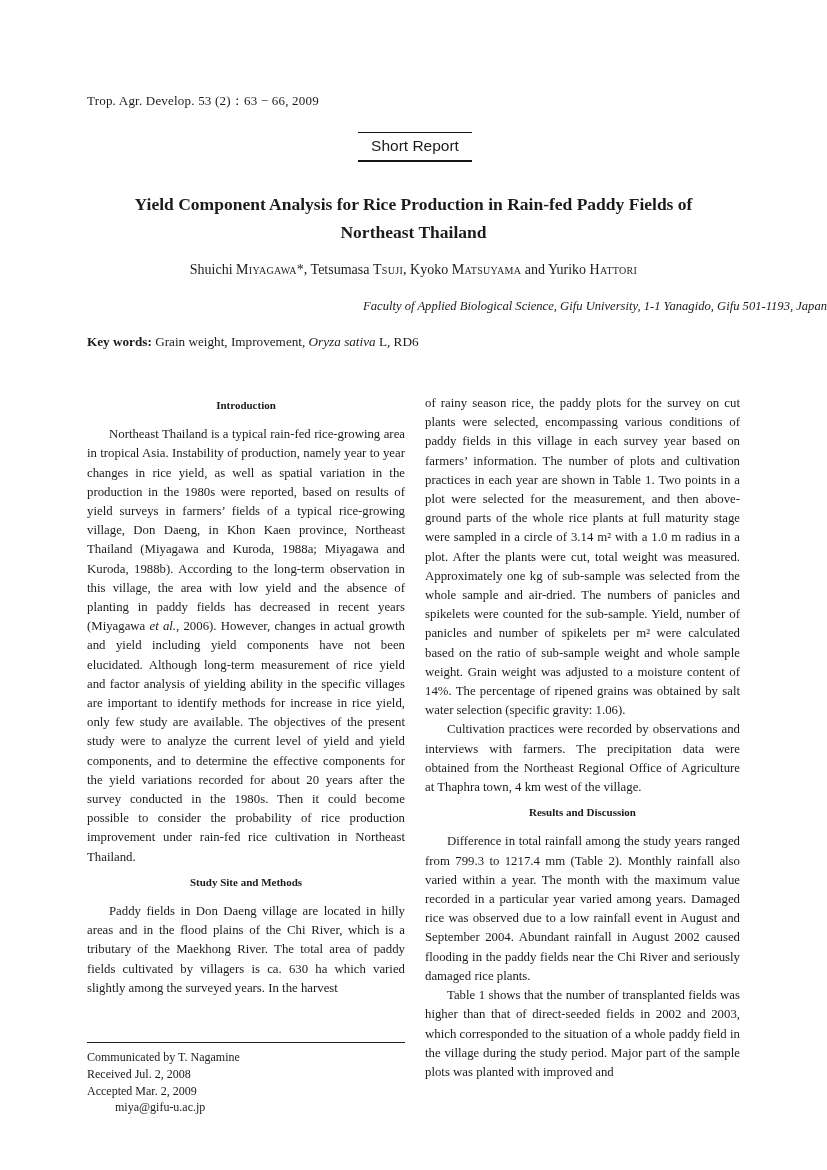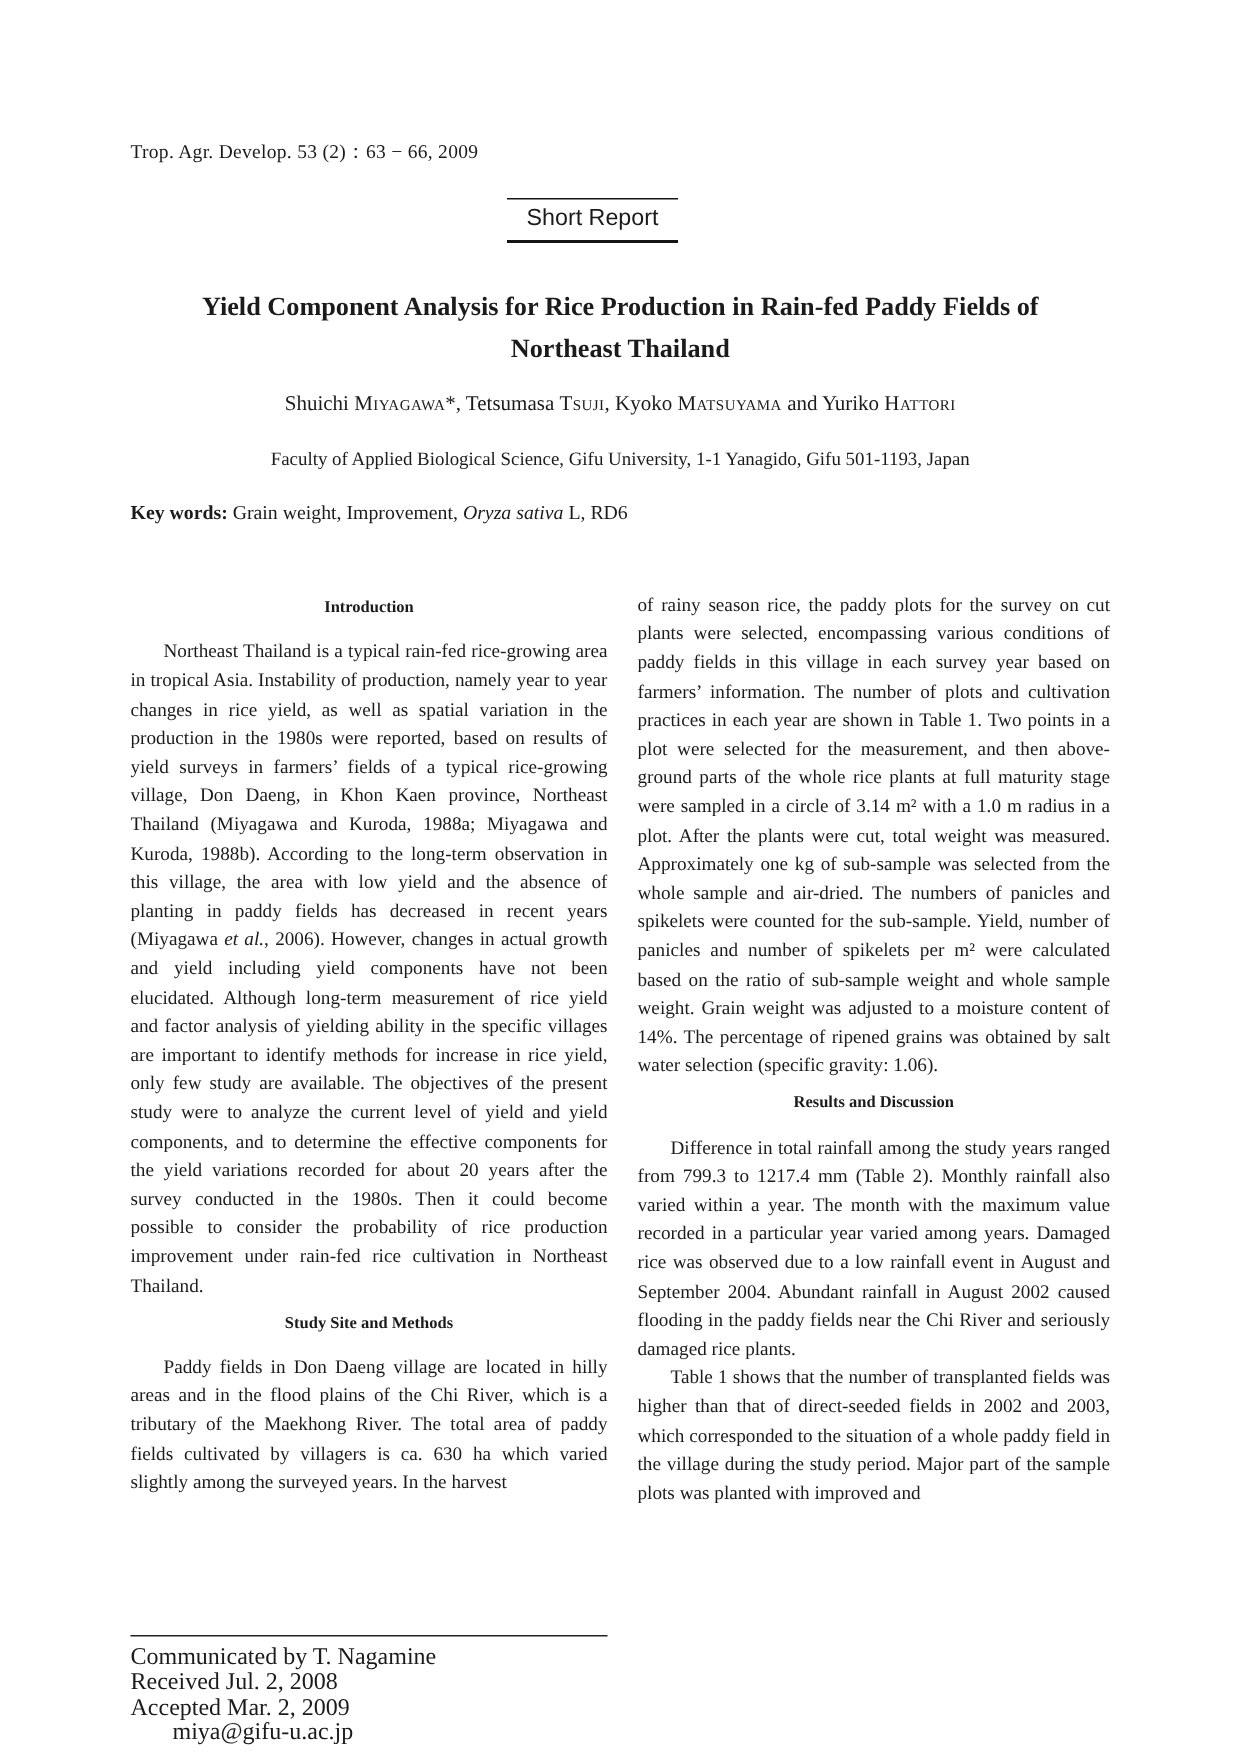--- a/index.html
+++ b/index.html
@@ -19,21 +19,21 @@
   }
   .journal-line {
     position: absolute;
     left: 87px;
     top: 60px;
     font-size: 13px;
     letter-spacing: 0.2px;
   }
   .short-report {
     position: absolute;
-    left: 338px;
+    left: 358px;
     top: 100px;
     width: 114px;
     text-align: center;
     font-family: "Liberation Sans", "DejaVu Sans", sans-serif;
     font-size: 15.5px;
     padding: 4px 0 5px 0;
     border-top: 1.5px solid #151515;
     border-bottom: 2.5px solid #151515;
   }
   .title {
@@ -57,21 +57,22 @@
   }
   .authors .sc {
     font-variant: small-caps;
     letter-spacing: 0.3px;
   }
   .affiliation {
     position: absolute;
     left: 0;
     right: 0;
     top: 267px;
-    text-align: center;
+    text-align: right;
+    font-style: italic;
     font-size: 12.6px;
   }
   .keywords {
     position: absolute;
     left: 87px;
     top: 302px;
     width: 653px;
     font-size: 13.2px;
   }
   .keywords .b { font-weight: bold; }
@@ -91,26 +92,26 @@
   .sec-heading {
     font-weight: bold;
     text-align: center;
     font-size: 11px;
     margin: 6px 0 10px 0;
   }
   .sec-heading.first { margin-top: 2px; }
   .footnote {
     position: absolute;
     left: 87px;
-    top: 1058px;
+    top: 1010px;
     width: 318px;
     background: #ffffff;
     border-top: 1.2px solid #222222;
     padding-top: 6px;
-    font-size: 16px;
+    font-size: 12px;
     line-height: 16.8px;
   }
   .footnote .email { padding-left: 28px; }
 </style>
 </head>
 <body>
 
 <div class="page">
 
   <div class="journal-line">Trop. Agr. Develop. 53 (2)：63 − 66,  2009</div>
@@ -127,20 +128,21 @@
 
   <div class="col col-left">
     <div class="sec-heading first">Introduction</div>
     <p class="indent"><span>Northeast Thailand is a typical rain-fed rice-growing area in tropical Asia. Instability of production, namely year to year changes in rice yield, as well as spatial variation in the production in the 1980s were reported, based on results of yield surveys in farmers’ fields of a typical rice-growing village, Don Daeng, in Khon Kaen province, Northeast Thailand (Miyagawa and Kuroda, 1988a; Miyagawa and Kuroda, 1988b). According to the long-term observation in this village, the area with low yield and the absence of planting in paddy fields has decreased in recent years (Miyagawa </span><i>et al.</i><span>, 2006). However, changes in actual growth and yield including yield components have not been elucidated. Although long-term measurement of rice yield and factor analysis of yielding ability in the specific villages are important to identify methods for increase in rice yield, only few study are available. The objectives of the present study were to analyze the current level of yield and yield components, and to determine the effective components for the yield variations recorded for about 20 years after the survey conducted in the 1980s. Then it could become possible to consider the probability of rice production improvement under rain-fed rice cultivation in Northeast Thailand.</span></p>
     <div class="sec-heading">Study Site and Methods</div>
     <p class="indent">Paddy fields in Don Daeng village are located in hilly areas and in the flood plains of the Chi River, which is a tributary of the Maekhong River. The total area of paddy fields cultivated by villagers is ca. 630 ha which varied slightly among the surveyed years. In the harvest</p>
   </div>
 
   <div class="col col-right">
     <p>of rainy season rice, the paddy plots for the survey on cut plants were selected, encompassing various conditions of paddy fields in this village in each survey year based on farmers’ information. The number of plots and cultivation practices in each year are shown in Table 1. Two points in a plot were selected for the measurement, and then above-ground parts of the whole rice plants at full maturity stage were sampled in a circle of 3.14 m² with a 1.0 m radius in a plot. After the plants were cut, total weight was measured. Approximately one kg of sub-sample was selected from the whole sample and air-dried. The numbers of panicles and spikelets were counted for the sub-sample. Yield, number of panicles and number of spikelets per m² were calculated based on the ratio of sub-sample weight and whole sample weight. Grain weight was adjusted to a moisture content of 14%. The percentage of ripened grains was obtained by salt water selection (specific gravity: 1.06).</p>
+    <p class="indent">Cultivation practices were recorded by observations and interviews with farmers. The precipitation data were obtained from the Northeast Regional Office of Agriculture at Thaphra town, 4 km west of the village.</p>
     <div class="sec-heading">Results and Discussion</div>
     <p class="indent">Difference in total rainfall among the study years ranged from 799.3 to 1217.4 mm (Table 2). Monthly rainfall also varied within a year. The month with the maximum value recorded in a particular year varied among years. Damaged rice was observed due to a low rainfall event in August and September 2004. Abundant rainfall in August 2002 caused flooding in the paddy fields near the Chi River and seriously damaged rice plants.</p>
     <p class="indent">Table 1 shows that the number of transplanted fields was higher than that of direct-seeded fields in 2002 and 2003, which corresponded to the situation of a whole paddy field in the village during the study period. Major part of the sample plots was planted with improved and</p>
   </div>
 
   <div class="footnote">
     <div>Communicated by T. Nagamine</div>
     <div>Received Jul. 2, 2008</div>
     <div>Accepted Mar. 2, 2009</div>
     <div class="email">miya@gifu-u.ac.jp</div>

